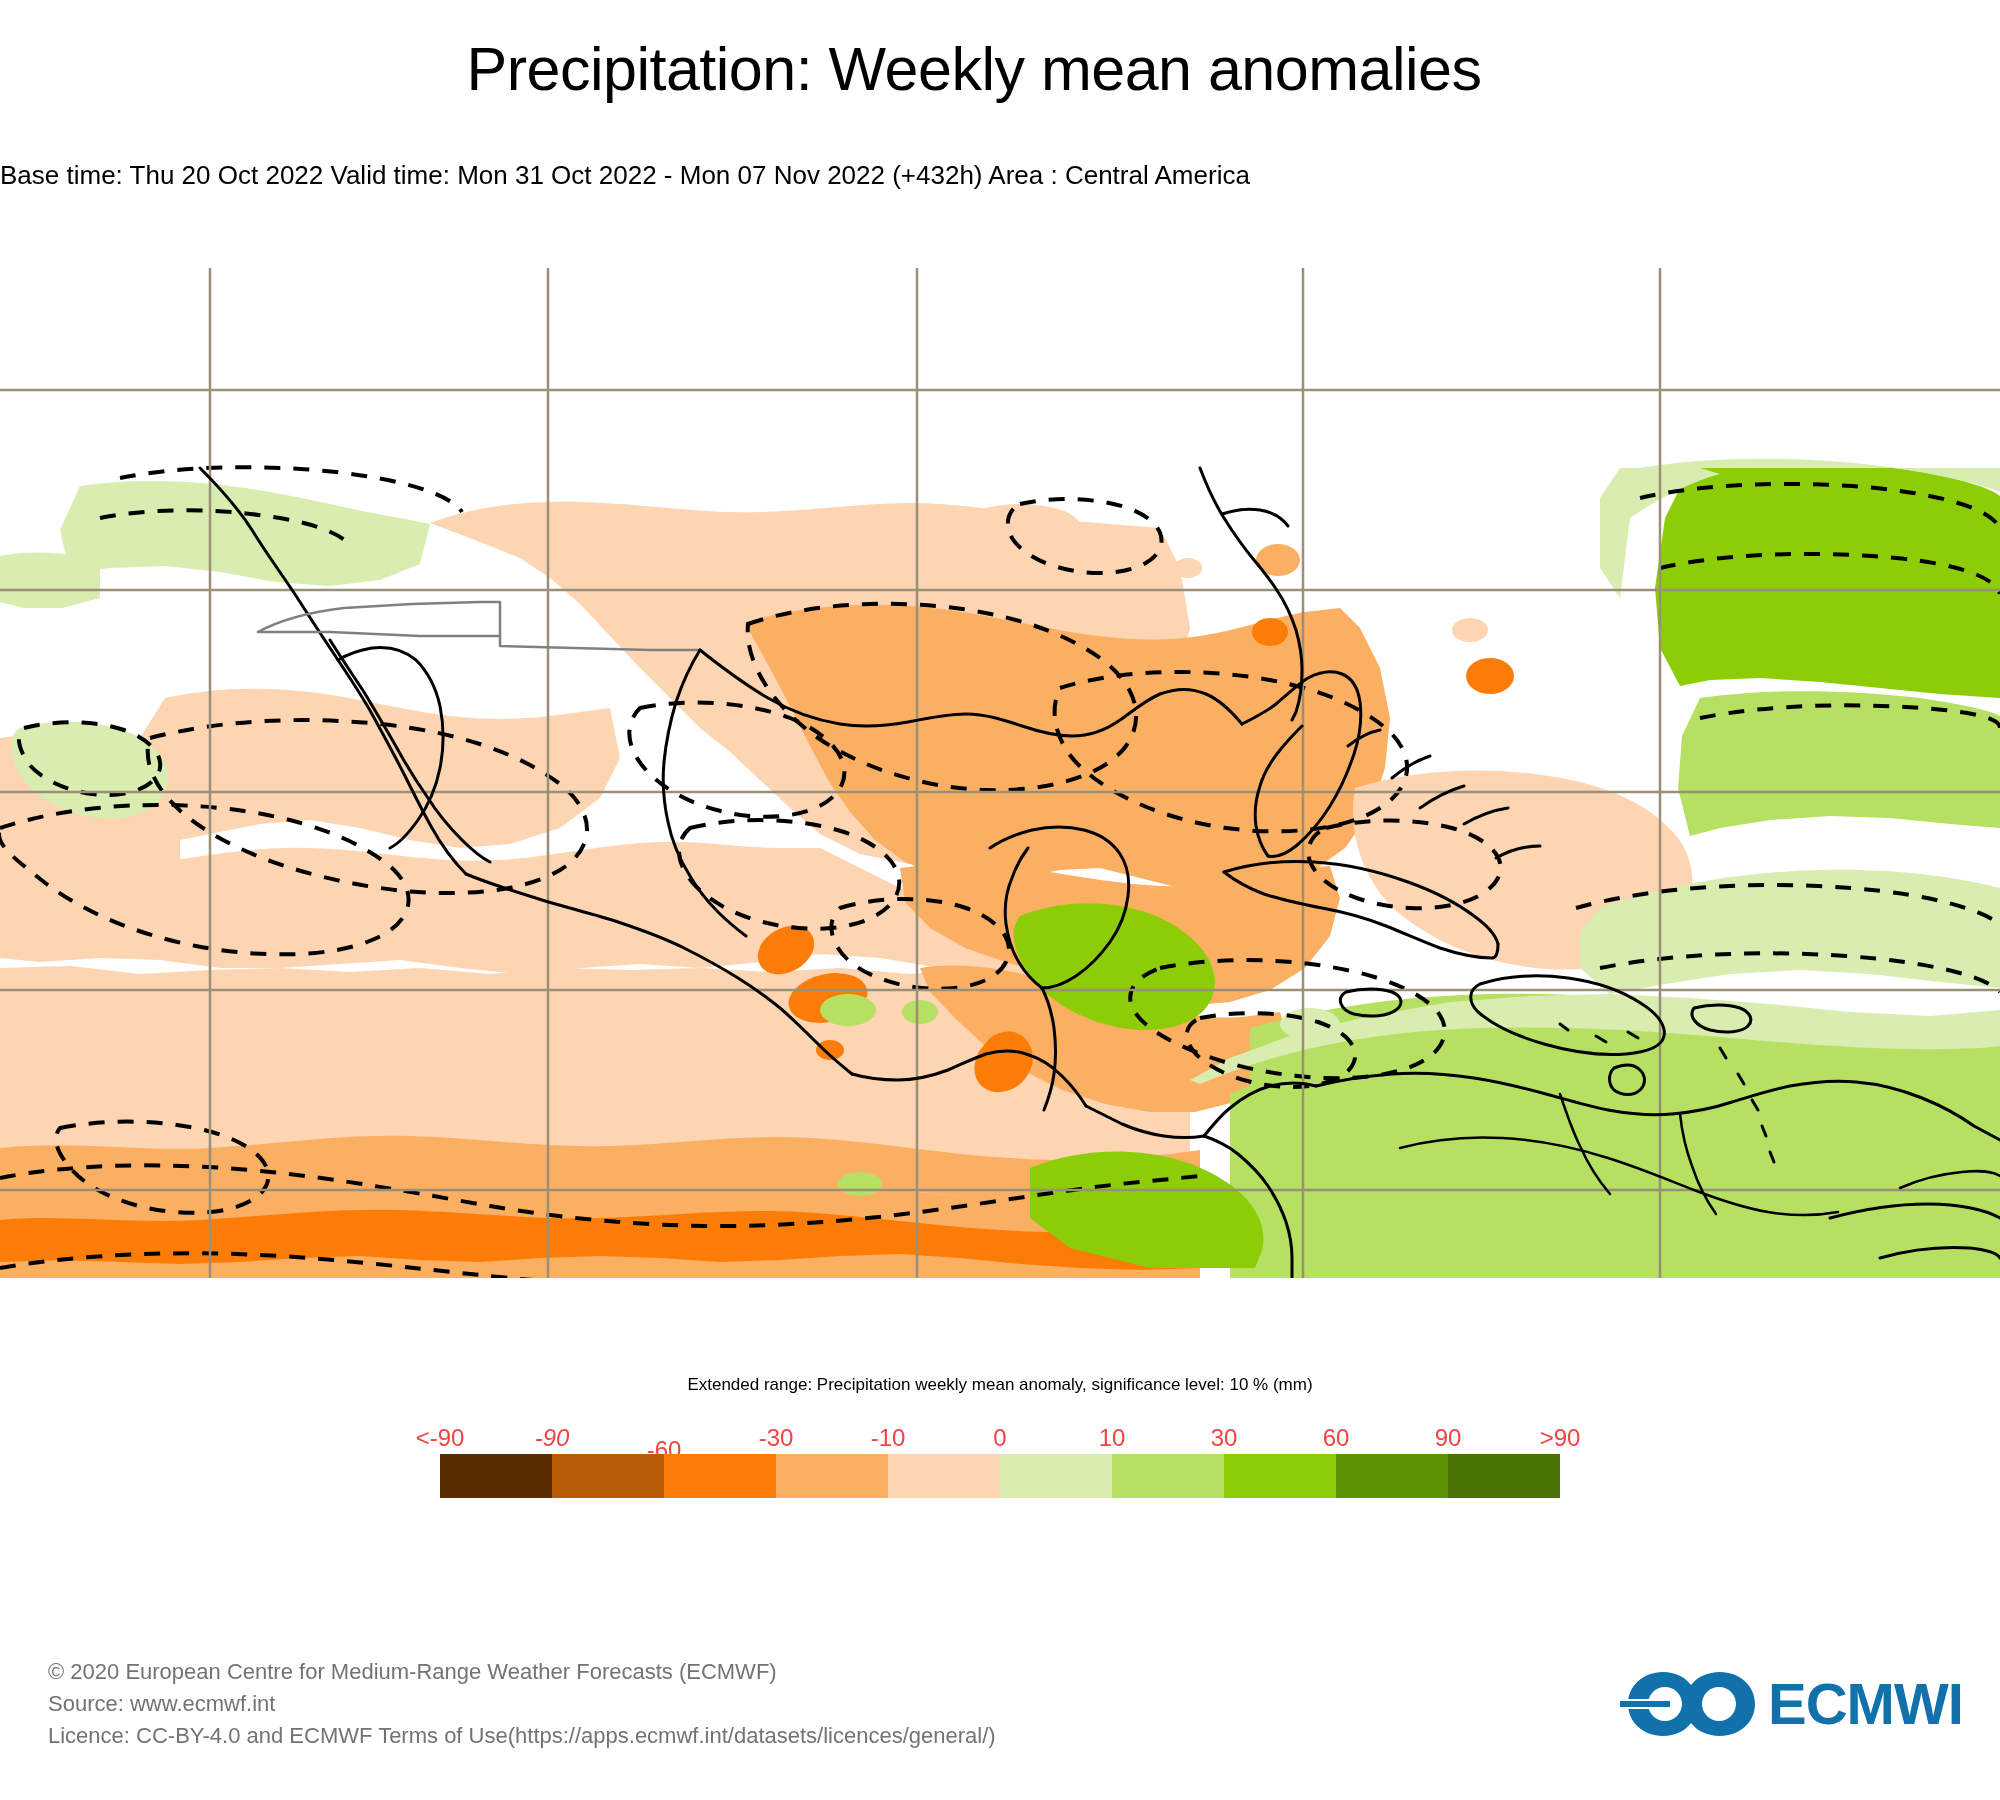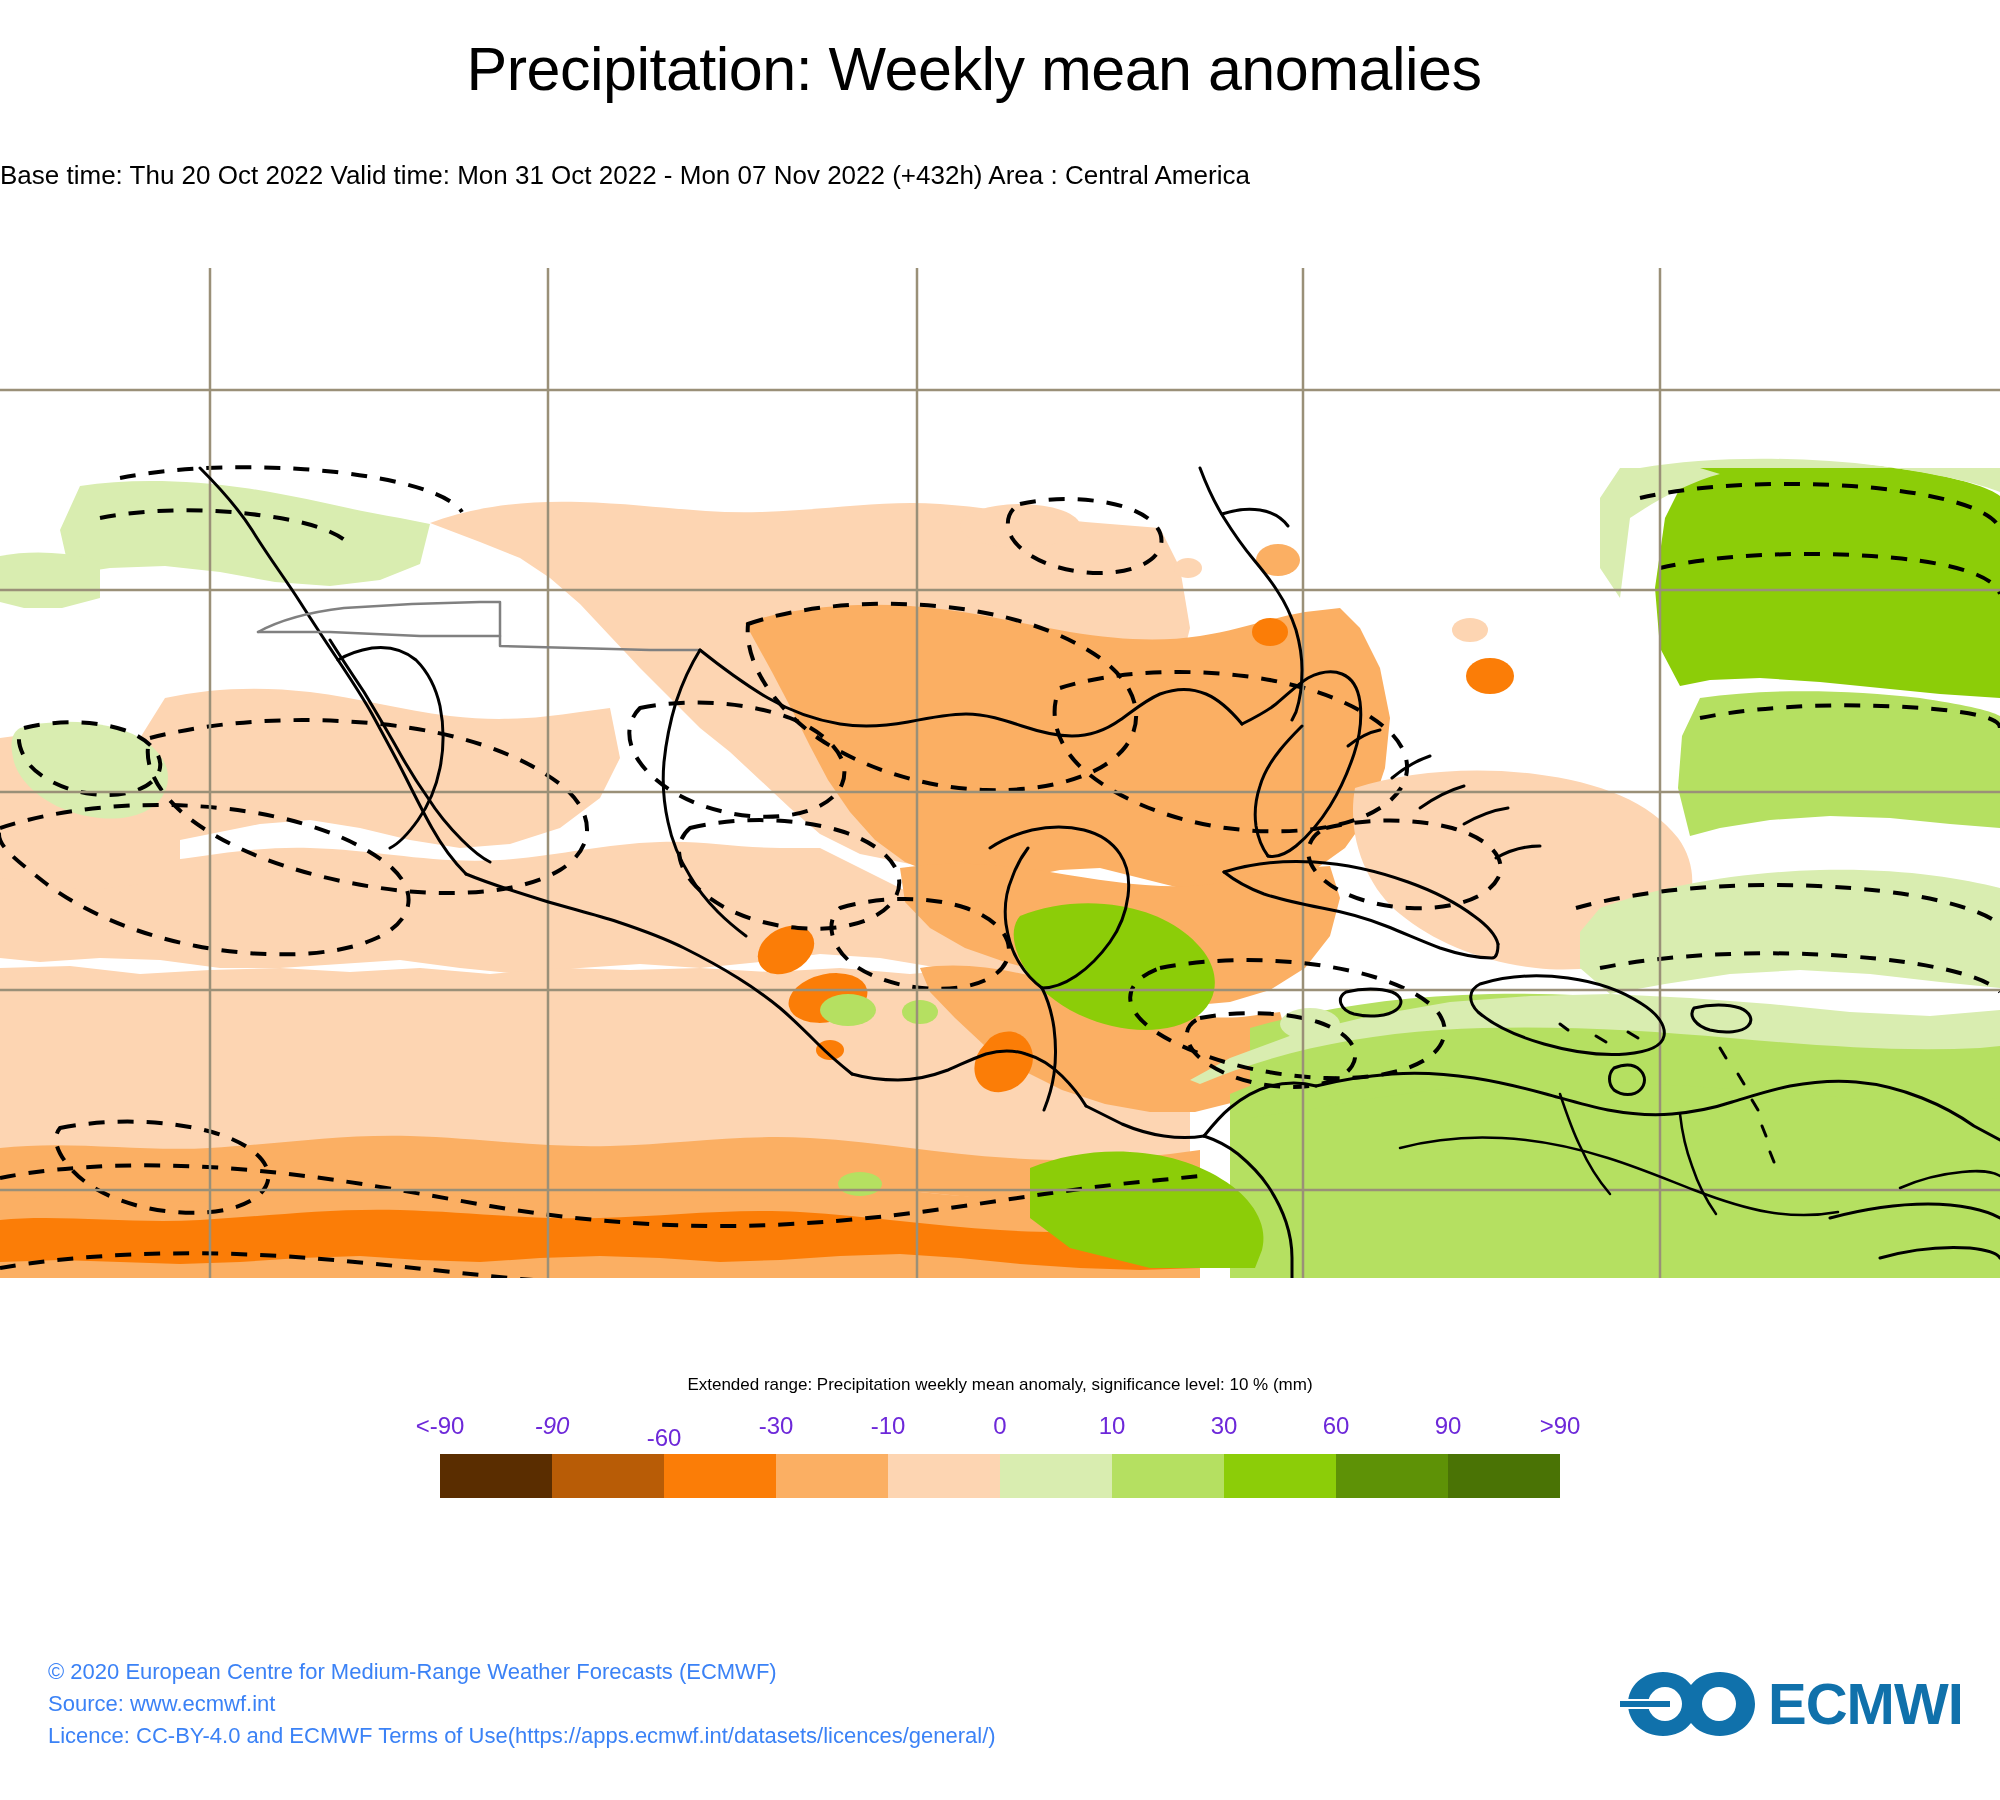--- a/index.html
+++ b/index.html
@@ -73,24 +73,24 @@
     width: 1120px;
     height: 86px;
   }
   #legend-ticks {
     position: relative;
     height: 34px;
     width: 100%;
   }
   .legend-tick {
     position: absolute;
-    top: 0;
+    top: 12px;
     transform: translateX(-50%);
     font-size: 24px;
-    color: #6d28d9;
+    color: #ef4444;
     white-space: nowrap;
   }
   #legend-bar {
     position: absolute;
     top: 42px;
     left: 0;
     width: 1120px;
     height: 44px;
     display: flex;
   }
@@ -99,21 +99,21 @@
     height: 100%;
   }
 
   
   #footer {
     position: absolute;
     left: 48px;
     top: 1656px;
     font-size: 22px;
     line-height: 32px;
-    color: #3b82f6;
+    color: #737373;
   }
   #footer div { white-space: nowrap; }
 
   #logo {
     position: absolute;
     right: 40px;
     top: 1658px;
     width: 340px;
     height: 92px;
   }

